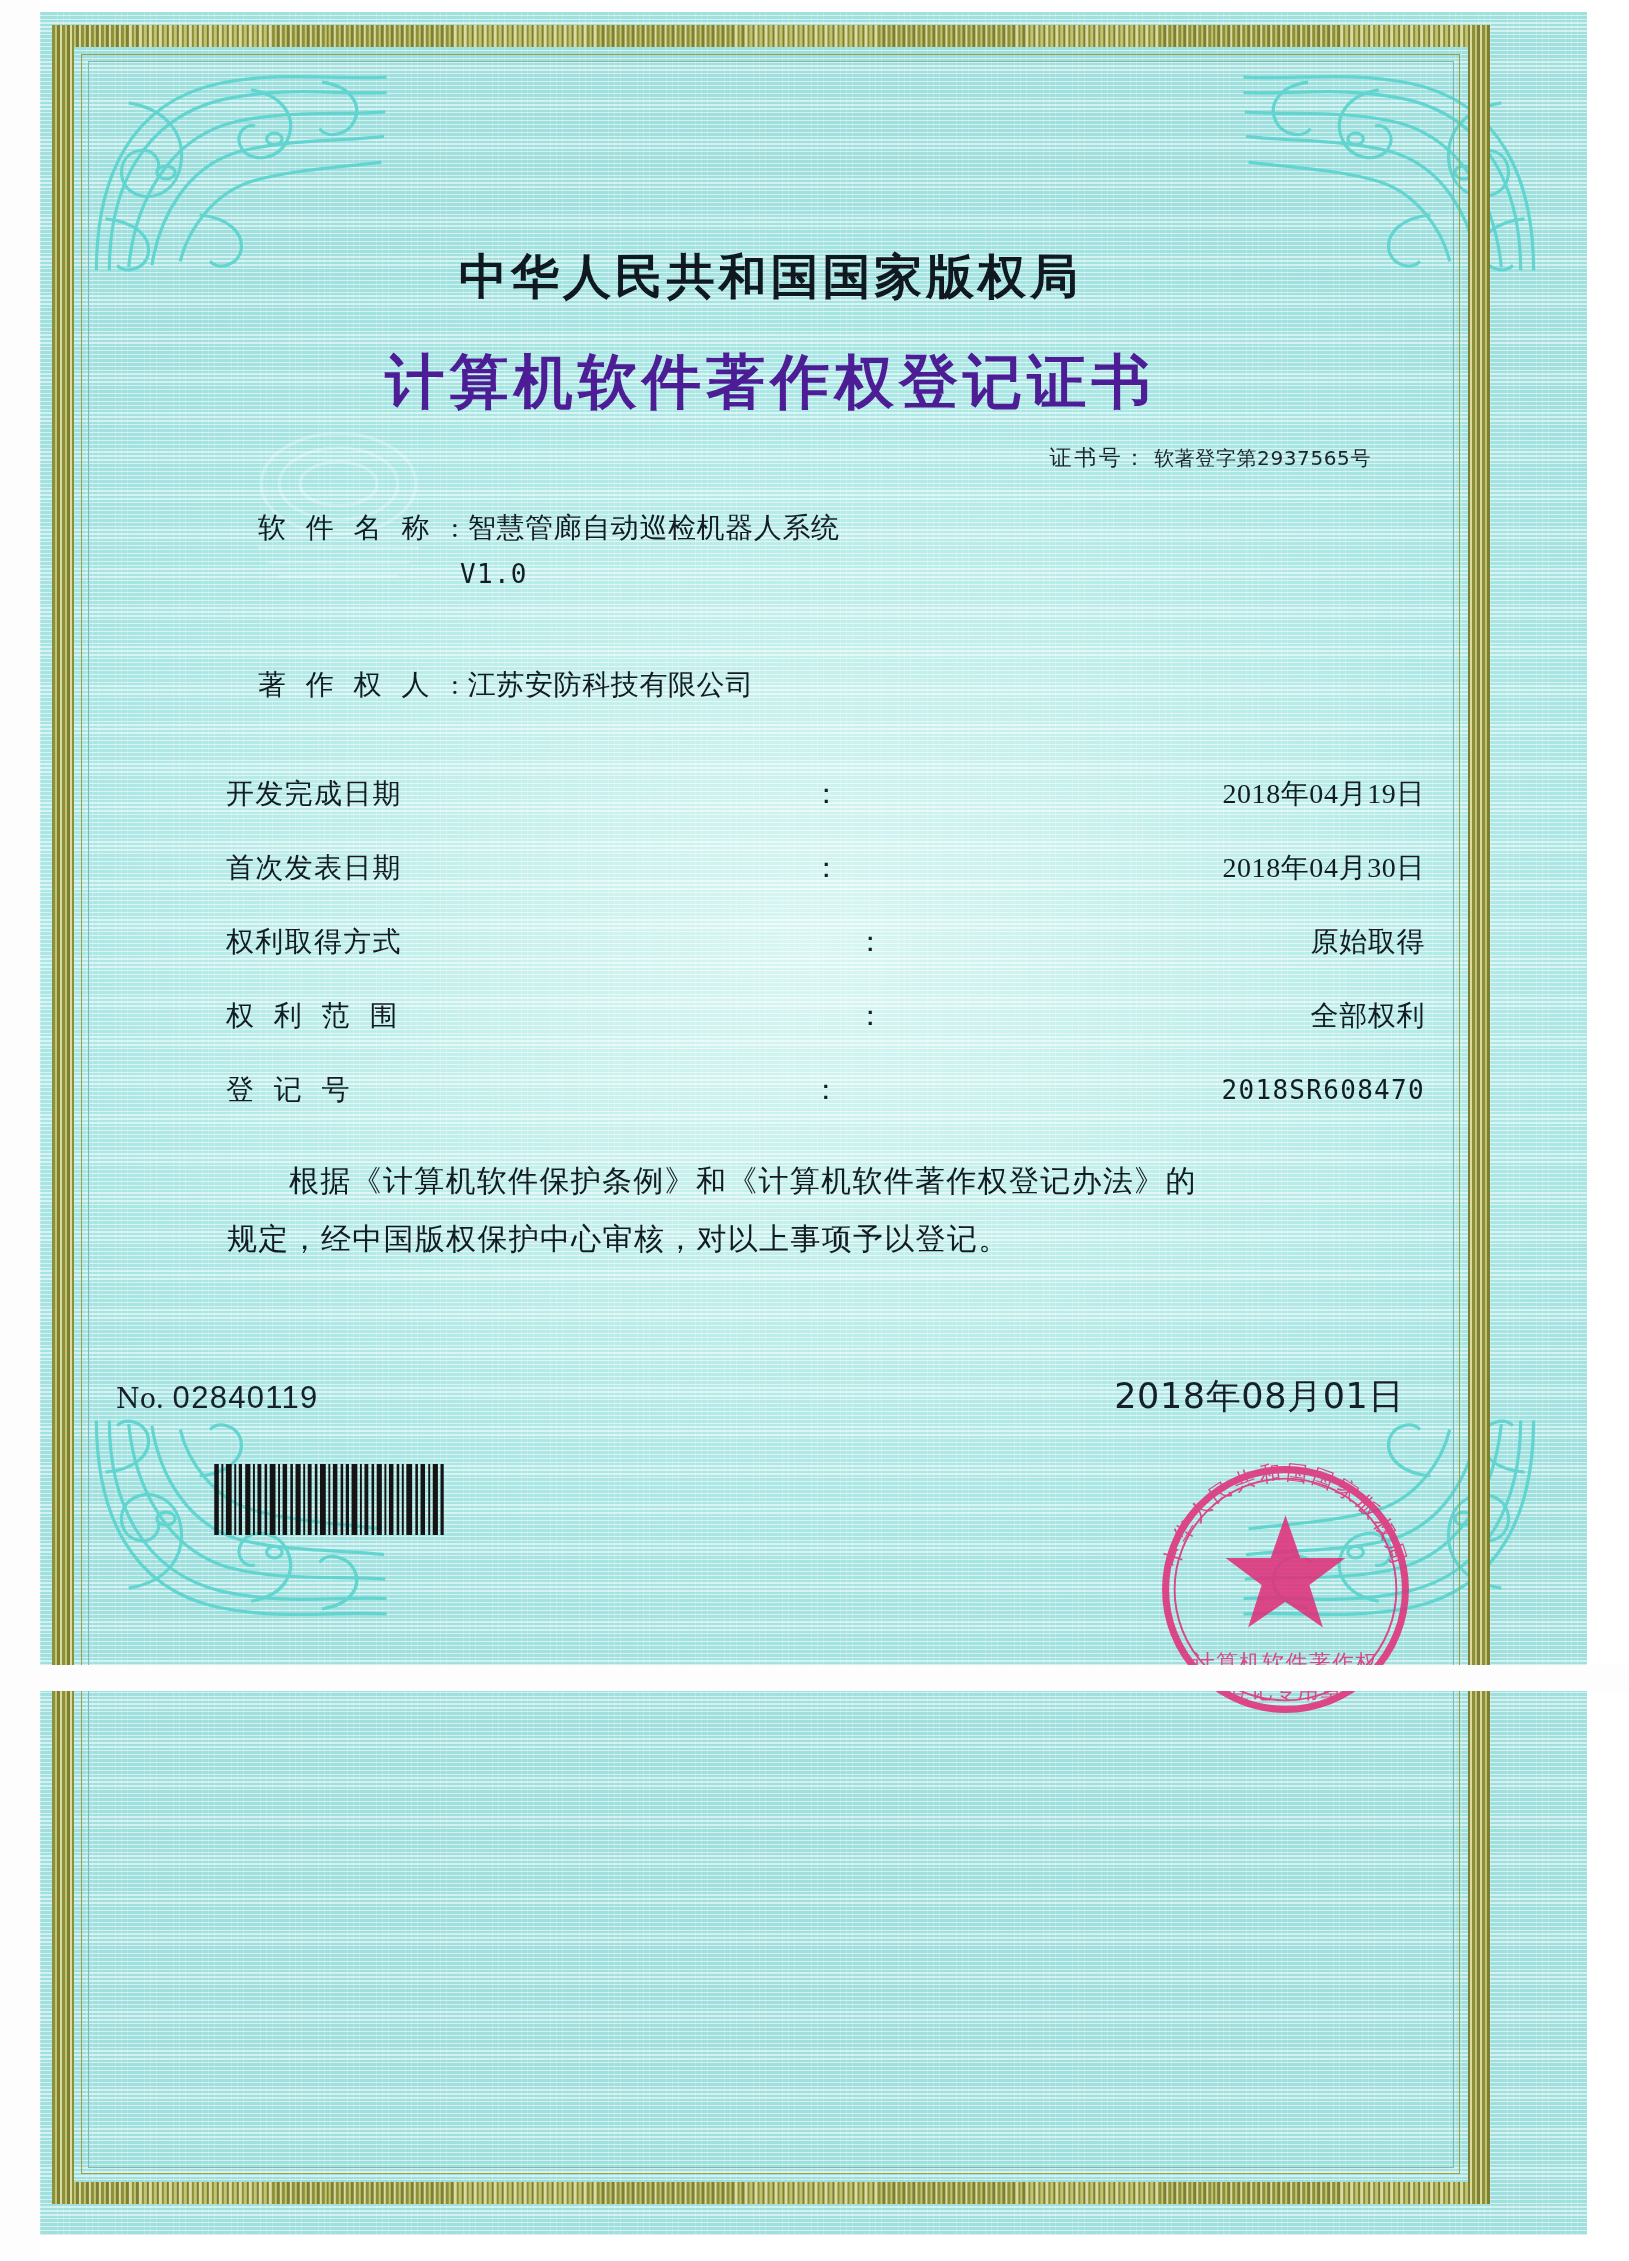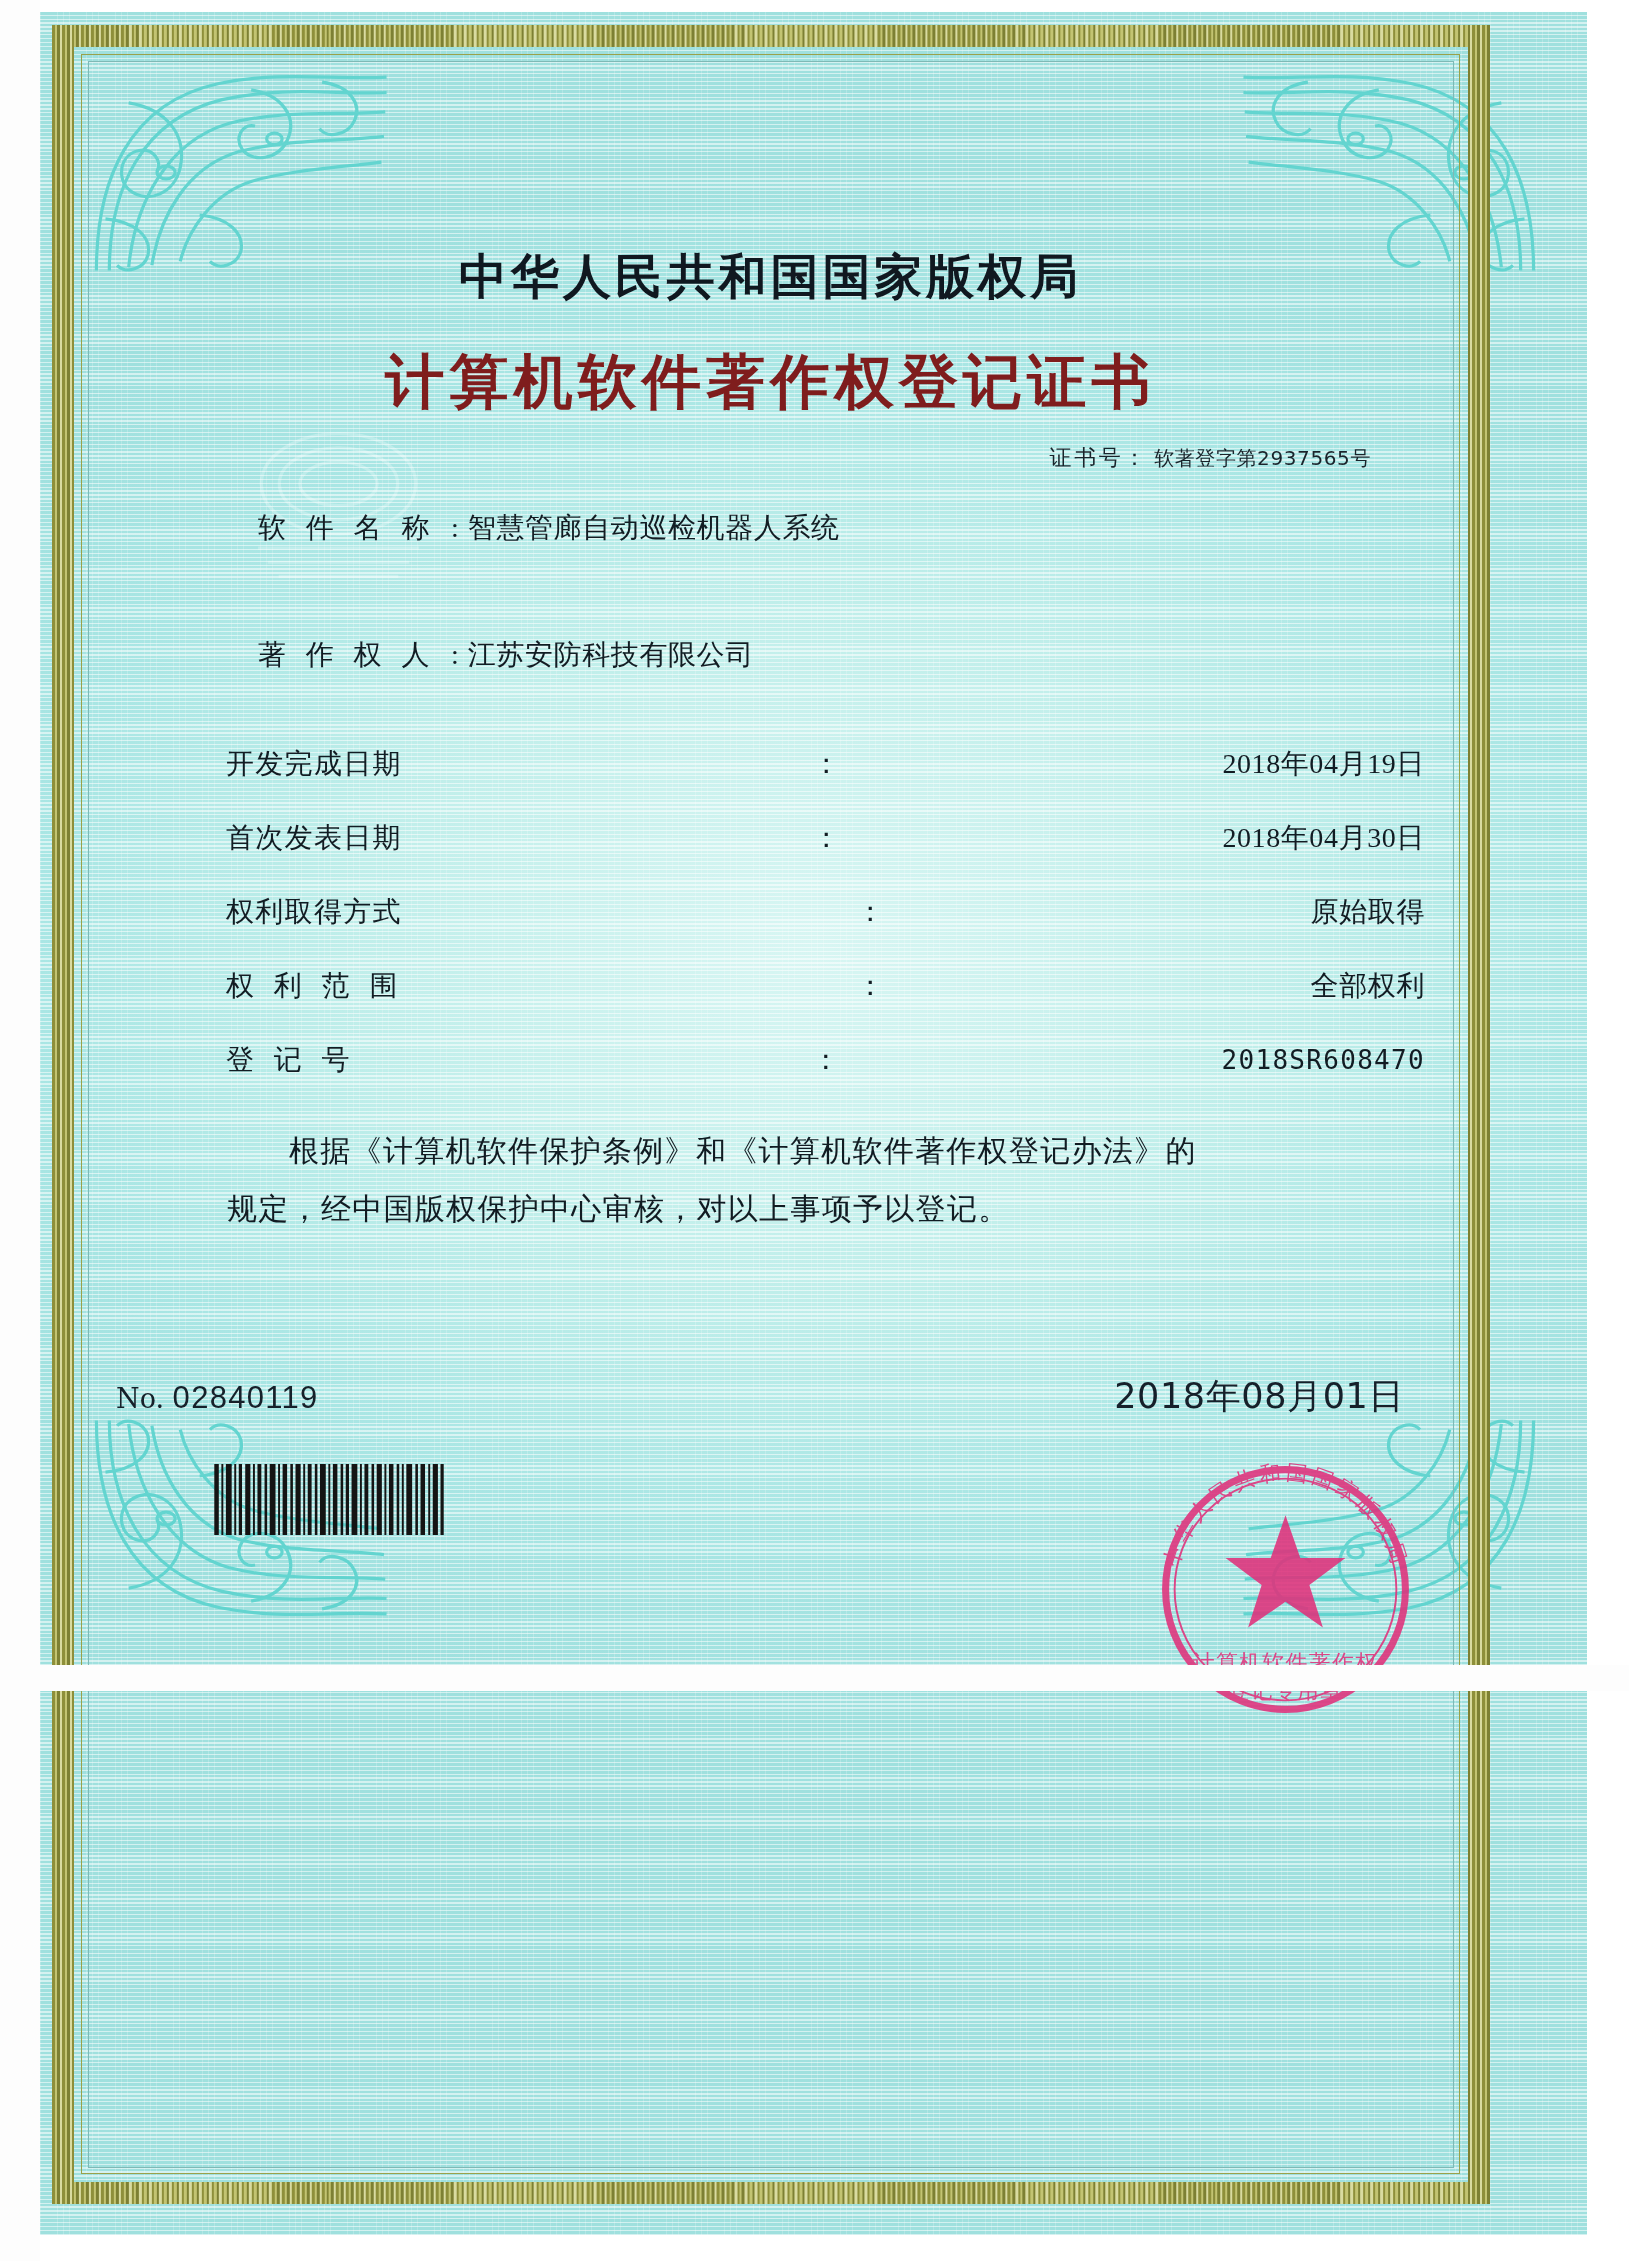--- a/index.html
+++ b/index.html
@@ -121,21 +121,21 @@
     letter-spacing: 3.9px;
     color: #101820;
     margin-top: 148px;
   }
   .title-main {
     text-align: center;
     font-family: "DejaVu Serif", serif;
     font-weight: bold;
     font-size: 59px;
     letter-spacing: 5.2px;
-    color: #7f1d1d;
+    color: #4c1d95;
     margin-top: 34px;
   }
 
   .cert-no-row {
     margin-top: 20px;
     text-align: right;
     padding-right: 54px;
     font-size: 22px;
     color: #19242b;
     letter-spacing: 0.6px;
@@ -393,20 +393,21 @@
       <span class="label">证书号：</span>
       <span class="value">软著登字第2937565号</span>
     </div>
 
     <div class="fields">
       <div class="frow">
         <span class="flabel">软 件 名 称</span>
         <span class="fcolon">:</span>
         <span class="fvalue">智慧管廊自动巡检机器人系统</span>
       </div>
+      <div class="version-line">V1.0</div>
 
       <div class="gap-lg"></div>
 
       <div class="frow">
         <span class="flabel">著 作 权 人</span>
         <span class="fcolon">:</span>
         <span class="fvalue">江苏安防科技有限公司</span>
       </div>
     </div>
 

